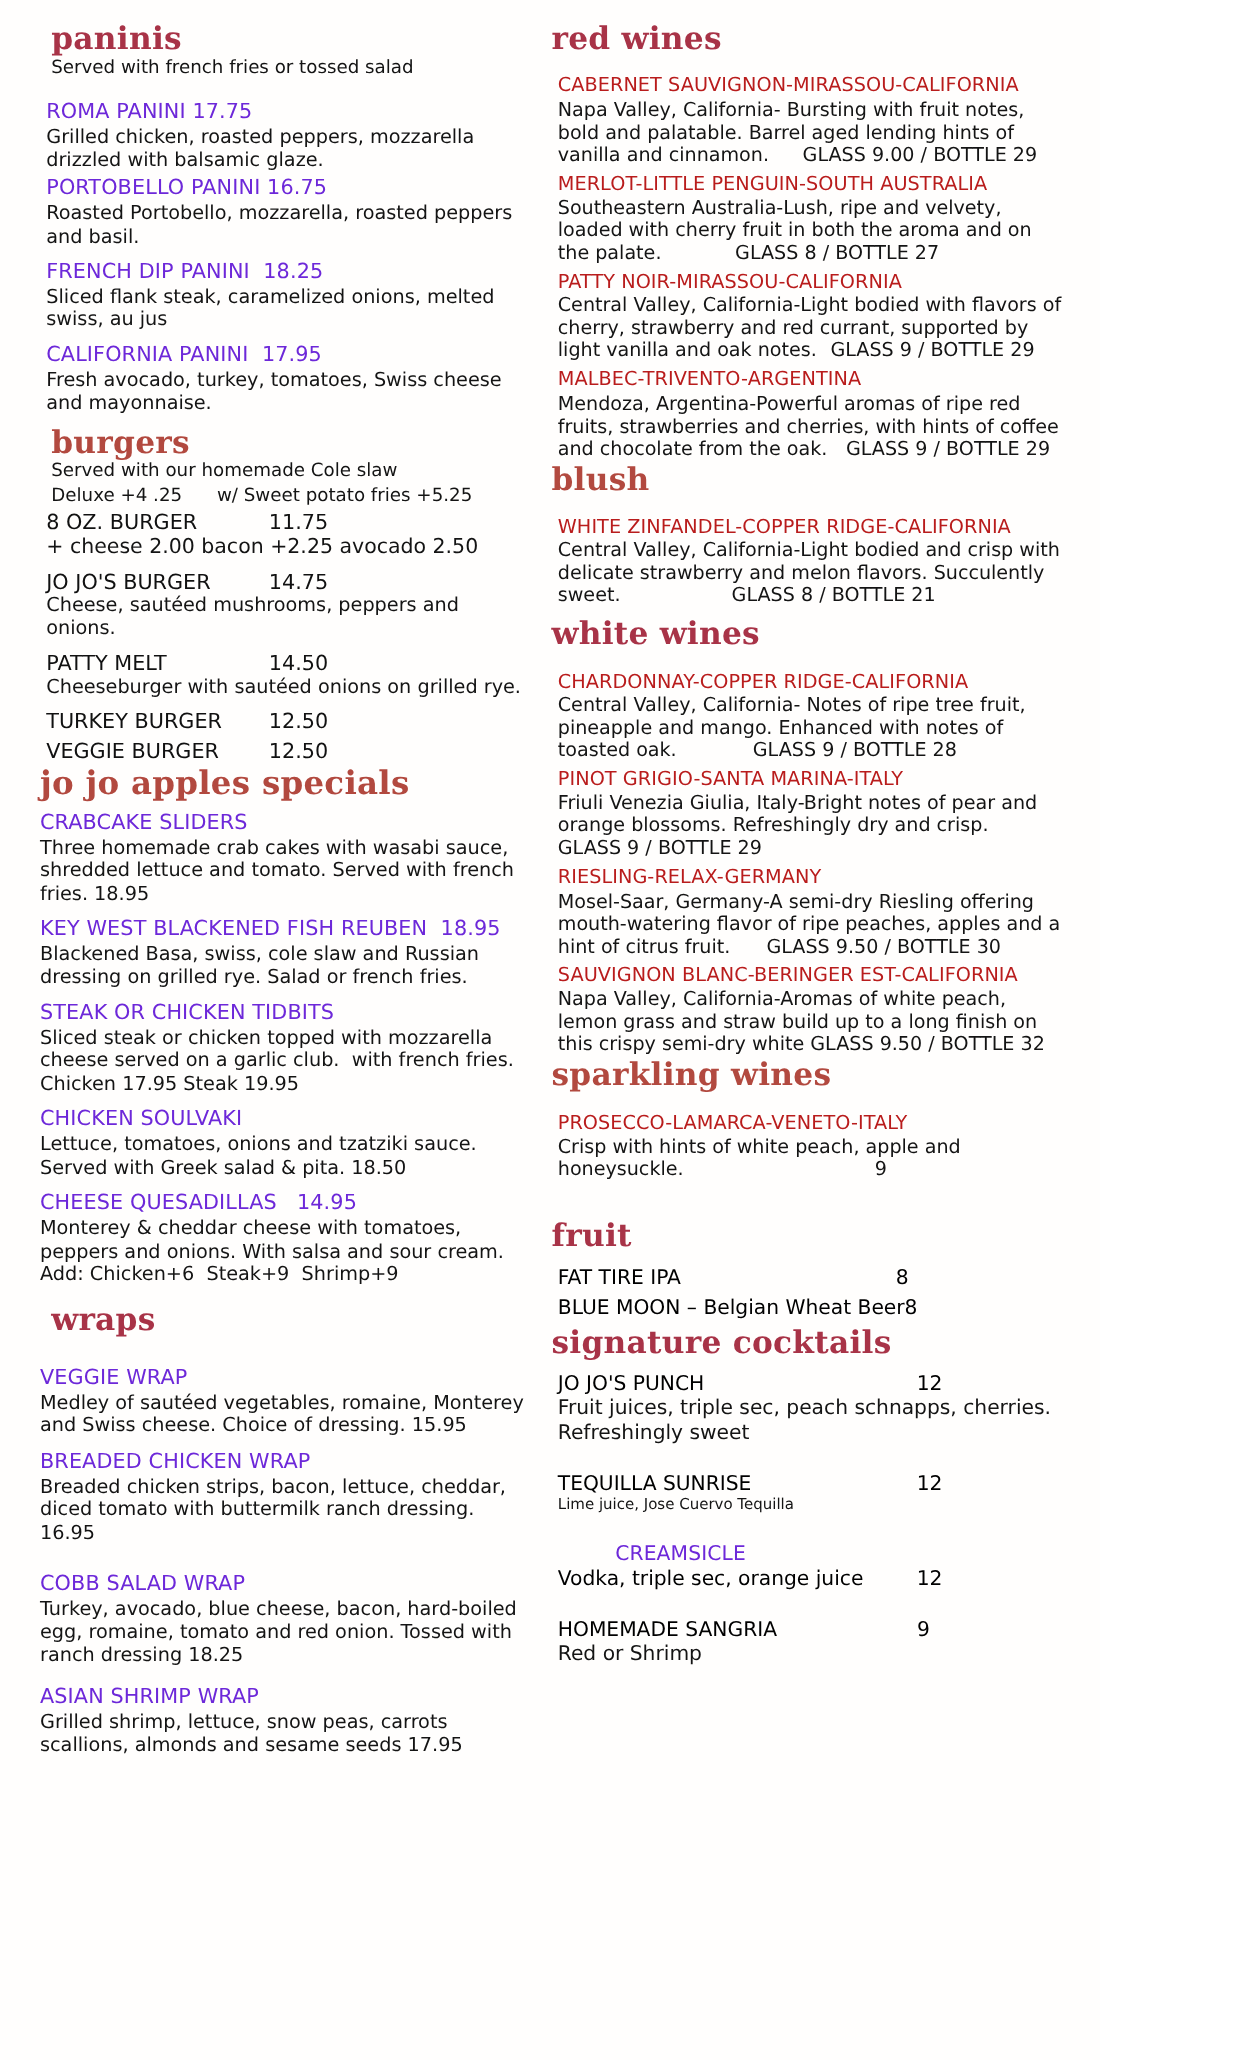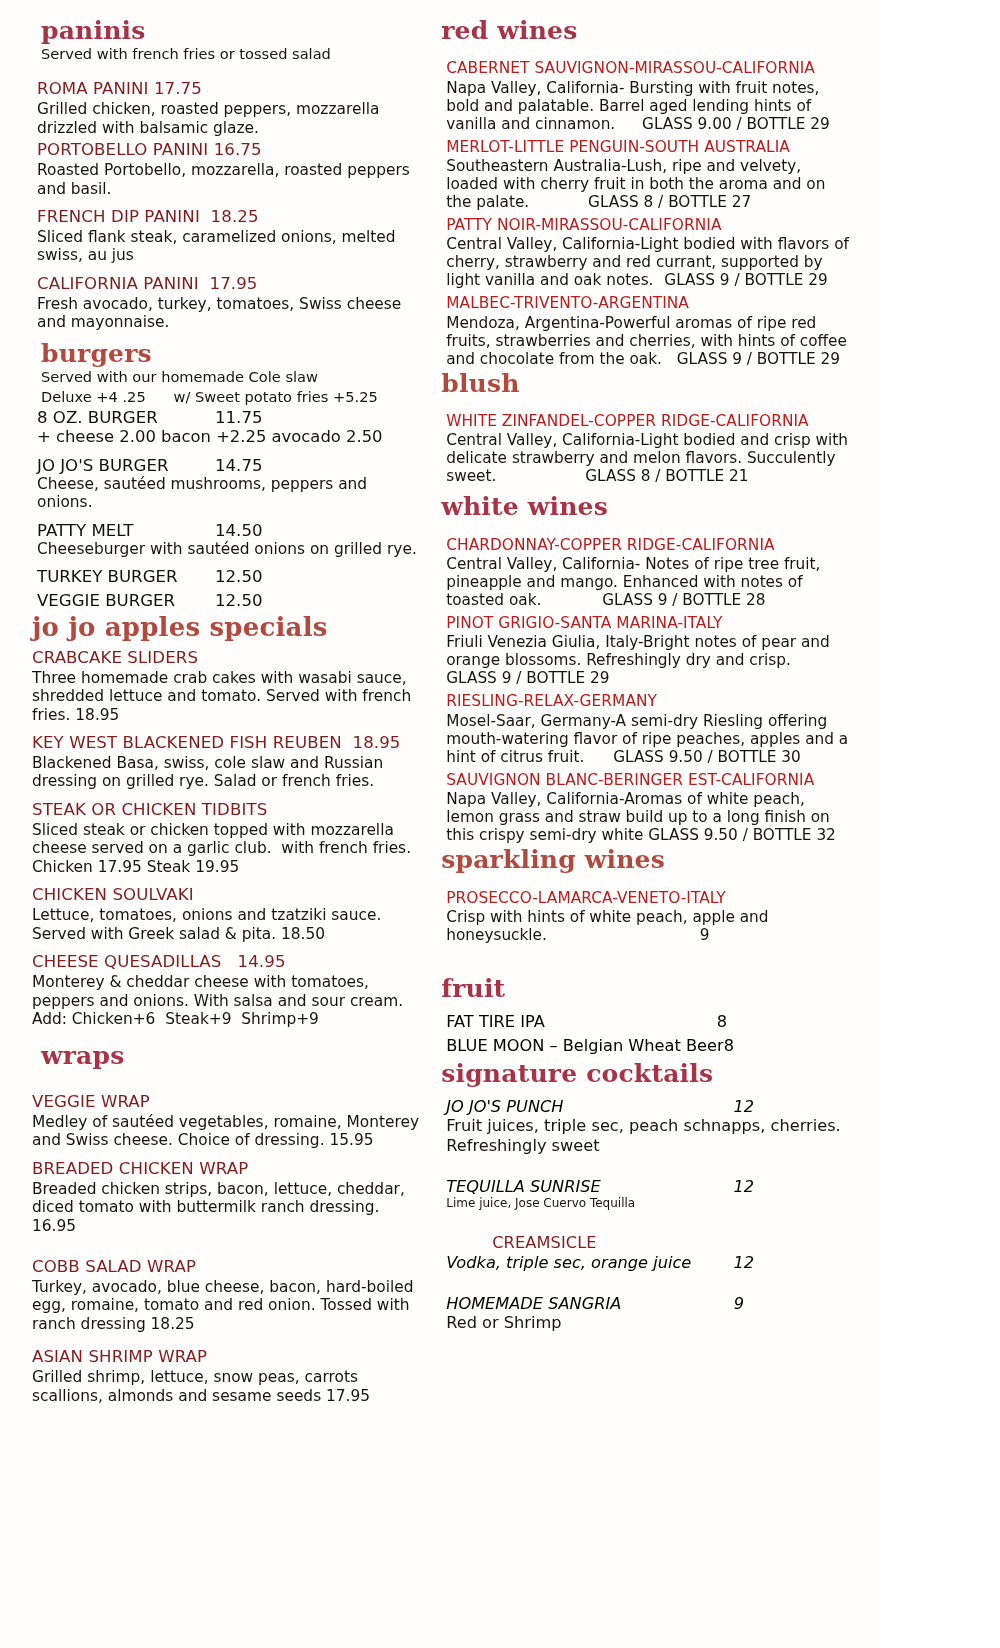--- a/index.html
+++ b/index.html
@@ -56,21 +56,21 @@
     margin: 0 0 2px 0;
     color: #141414;
   }
   .item {
     margin: 0;
   }
   .item-name {
     font-size: 16.6px;
     line-height: 1.26;
     letter-spacing: 0.1px;
-    color: #7f1d1d;
+    color: #6d28d9;
     white-space: pre;
   }
   .item-desc {
     font-size: 15.4px;
     line-height: 1.20;
     color: #141414;
     margin: 0;
   }
   .wine-name {
     font-size: 15.4px;
@@ -110,21 +110,21 @@
     margin-left: auto;
     padding-right: 2px;
   }
   .row-burger .nm { min-width: 178px; }
   .row-burger .pr { margin-left: 0; }
 
   .beer-row { display:flex; align-items:baseline; font-size:16.2px; }
   .beer-row .nm { white-space: pre; }
   .beer-row .pr { margin-left:auto; padding-right: 125px; }
 
-  .ck-row { display:flex; align-items:baseline; font-size:16.2px;font-style:italic; }
+  .ck-row { display:flex; align-items:baseline; font-size:16.2px; }
   .ck-row .nm { white-space: pre; }
   .ck-row .pr { margin-left:auto; padding-right: 98px; }
   .ind9 { margin-left: 9px; }
   .ind5 { margin-left: 5px; }
 
   .nowrap { white-space: pre-wrap; }
 </style>
 </head>
 <body>
 

